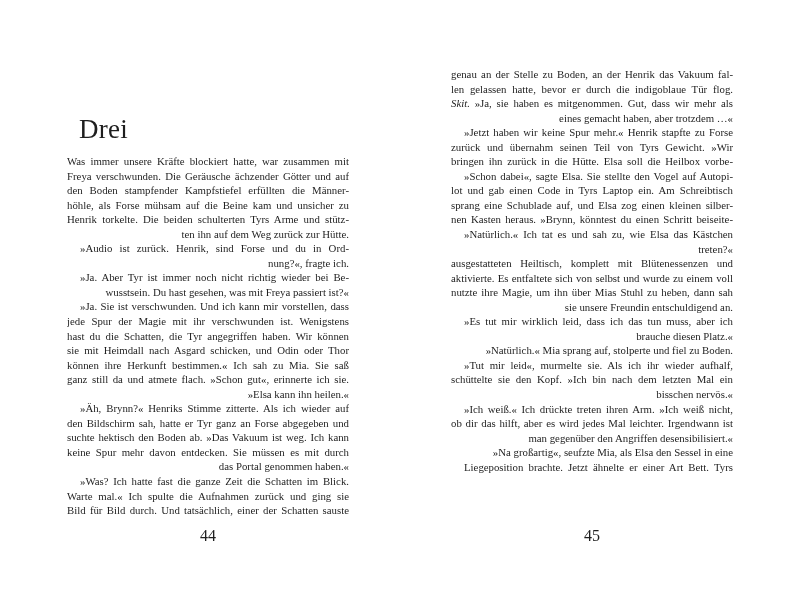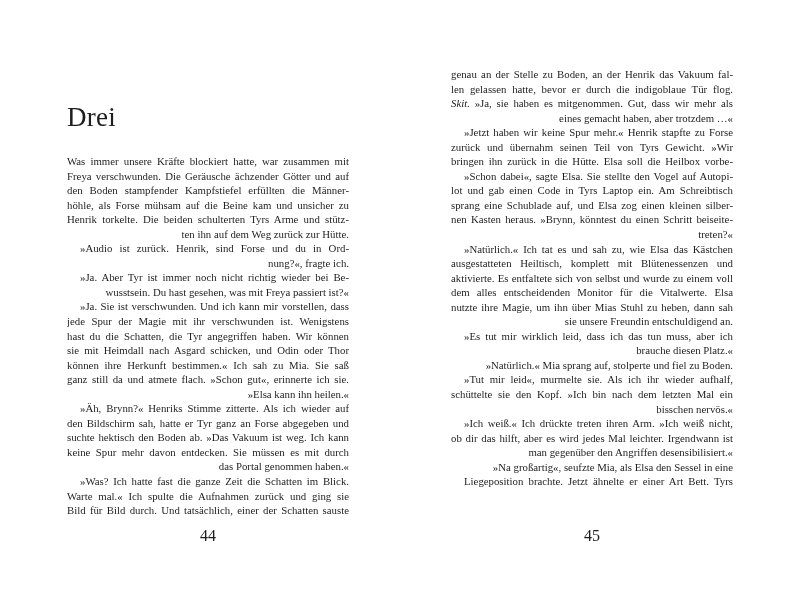--- a/index.html
+++ b/index.html
@@ -23,21 +23,21 @@
     top: 12px;
     height: 592px;
     width: 282px;
   }
   .page.left  { left: 67px; }
   .page.right { left: 451px; }
   .chapter {
     position: absolute;
     top: 92px;
     left: 0;
-    margin: 0;
+    margin: 12px;
     font-size: 27px;
     font-weight: normal;
     line-height: 1;
     letter-spacing: 0.3px;
     color: #1e1e1e;
   }
   .body {
     position: absolute;
     left: 0;
     width: 282px;
@@ -112,25 +112,24 @@
         <div class="line just">len gelassen hatte, bevor er durch die indigoblaue Tür flog.</div>
         <div class="line just"><i>Skit.</i><span> »Ja, sie haben es mitgenommen. Gut, dass wir mehr als</span></div>
         <div class="line">eines gemacht haben, aber trotzdem …«</div>
         <div class="line just ind">»Jetzt haben wir keine Spur mehr.« Henrik stapfte zu Forse</div>
         <div class="line just">zurück und übernahm seinen Teil von Tyrs Gewicht. »Wir</div>
         <div class="line just">bringen ihn zurück in die Hütte. Elsa soll die Heilbox vorbe-</div>
         <div class="line just ind">»Schon dabei«, sagte Elsa. Sie stellte den Vogel auf Autopi-</div>
         <div class="line just">lot und gab einen Code in Tyrs Laptop ein. Am Schreibtisch</div>
         <div class="line just">sprang eine Schublade auf, und Elsa zog einen kleinen silber-</div>
         <div class="line just">nen Kasten heraus. »Brynn, könntest du einen Schritt beiseite-</div>
+        <div class="line just ind">»Natürlich.« Ich tat es und sah zu, wie Elsa das Kästchen</div>
         <div class="line">treten?«</div>
-        <div class="line just ind">»Natürlich.« Ich tat es und sah zu, wie Elsa das Kästchen</div>
         <div class="line just">ausgestatteten Heiltisch, komplett mit Blütenessenzen und</div>
         <div class="line just">aktivierte. Es entfaltete sich von selbst und wurde zu einem voll</div>
-        <div class="line just">dem alles entscheidenden Monitor für die Vitalwerte. Elsa</div>
         <div class="line just">nutzte ihre Magie, um ihn über Mias Stuhl zu heben, dann sah</div>
         <div class="line">sie unsere Freundin entschuldigend an.</div>
         <div class="line just ind">»Es tut mir wirklich leid, dass ich das tun muss, aber ich</div>
         <div class="line">brauche diesen Platz.«</div>
         <div class="line ind">»Natürlich.« Mia sprang auf, stolperte und fiel zu Boden.</div>
         <div class="line just ind">»Tut mir leid«, murmelte sie. Als ich ihr wieder aufhalf,</div>
         <div class="line just">schüttelte sie den Kopf. »Ich bin nach dem letzten Mal ein</div>
         <div class="line">bisschen nervös.«</div>
         <div class="line just ind">»Ich weiß.« Ich drückte treten ihren Arm. »Ich weiß nicht,</div>
         <div class="line just">ob dir das hilft, aber es wird jedes Mal leichter. Irgendwann ist</div>

